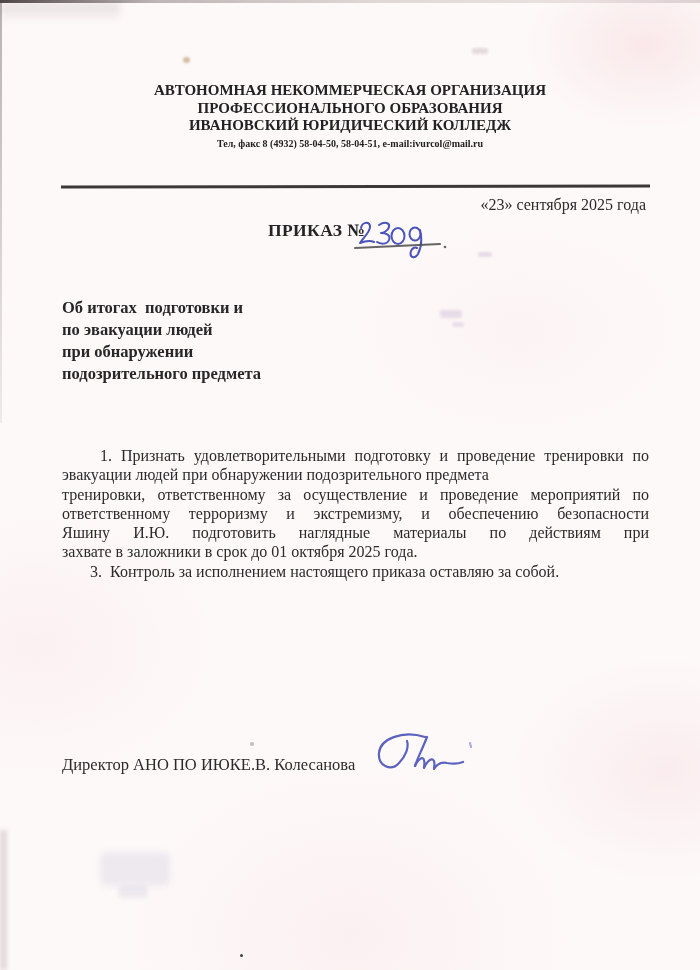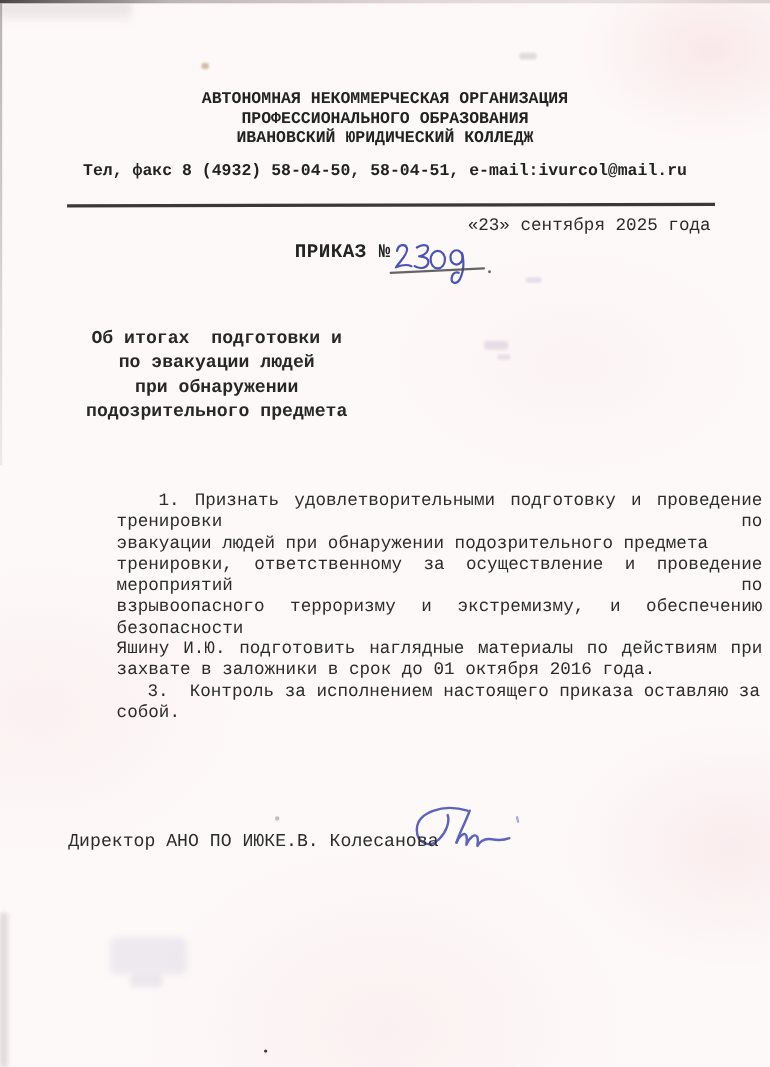--- a/index.html
+++ b/index.html
@@ -1,54 +1,54 @@
 <!DOCTYPE html>
 <html style="--ink: #4a52bb; --rule: #3c3838; --text: #2b2b2b; --paper: #fdf9f8;"><head>
 <meta charset="utf-8">
 <style>
   html,body{margin:0;padding:0;background:#e8e4e2;}
   .page{
     position:relative;width:700px;height:970px;margin:0 auto;overflow:hidden;
-    font-family:Liberation Mono, monospace;
+    font-family:Liberation Serif, serif;
     color:var(--text,#2b2b2b);
     background-color:var(--paper,#fdf9f8);
     background-image:
       radial-gradient(170px 120px at 645px 45px, rgba(247,218,223,.55), transparent 70%),
       radial-gradient(220px 160px at 665px 770px, rgba(247,221,226,.45), transparent 70%),
       radial-gradient(260px 190px at 35px 645px, rgba(249,227,231,.40), transparent 70%),
       radial-gradient(320px 240px at 350px 935px, rgba(248,225,229,.38), transparent 70%),
       radial-gradient(240px 150px at 520px 330px, rgba(249,230,233,.30), transparent 70%);
   }
   .top-edge{position:absolute;top:0;left:0;width:100%;height:3px;
     background:linear-gradient(to right, rgba(55,48,48,.9), rgba(110,100,100,.45) 22%, rgba(150,135,135,.28) 55%, rgba(165,145,145,.22) 85%, rgba(150,130,130,.3));}
   .top-edge2{position:absolute;top:3px;left:0;width:120px;height:26px;
     background:linear-gradient(to bottom, rgba(150,130,135,.22), transparent 75%);filter:blur(3px);}
   .left-edge{position:absolute;top:3px;left:0;width:2px;height:420px;
     background:linear-gradient(to bottom, rgba(100,92,92,.45), rgba(140,128,128,.12));}
   .left-edge2{position:absolute;top:830px;left:0;width:7px;height:140px;
     background:rgba(160,148,148,.3);filter:blur(2px);}
 
   .org-header{position:absolute;top:82px;left:0;width:100%;text-align:center;
     font-weight:bold;font-size:15px;line-height:17.6px;color:#222;}
-  .contact-line{margin-top:12px;font-weight:bold;font-size:15px;color:#222;}
+  .contact-line{margin-top:0;font-weight:bold;font-size:10px;color:#222;}
   .header-rule{position:absolute;top:185px;left:61px;width:589px;height:2.5px;
     background:var(--rule,#3c3838);transform:rotate(-.12deg);}
 
   .date-line{position:absolute;top:196px;right:54px;font-size:16px;}
 
   .order-row{position:absolute;top:220px;left:268px;font-weight:bold;font-size:17.5px;letter-spacing:.4px;color:#242424;}
   .hand-num{position:absolute;top:218px;left:354px;}
   .ink{color:var(--ink,#4a52bb);}
 
   .subject-block{position:absolute;top:297px;left:62px;width:270px;
-    font-weight:bold;font-size:16.5px;line-height:22px;color:#272727;text-align:center;}
+    font-weight:bold;font-size:16.5px;line-height:22px;color:#272727;}
 
   .body-block{position:absolute;top:446px;left:62px;width:587px;
     font-size:16px;line-height:19.3px;}
-  .bline{width:100%;margin-left:44px;}
+  .bline{width:100%;}
   .jl{text-align:justify;text-align-last:justify;}
   .ind{text-indent:38px;}
   .ind-sm{text-indent:28px;}
 
   .signature-row{position:absolute;top:755px;left:62px;width:563px;
     display:flex;font-size:16.5px;}
   .sig-ink{position:absolute;top:726px;left:366px;}
 
   .speck{position:absolute;border-radius:50%;}
   .sp-dot{top:954px;left:240px;width:3px;height:3px;background:#1d1d1d;opacity:.85;}
@@ -102,23 +102,23 @@
     <div>Об итогах&nbsp; подготовки и</div>
     <div>по эвакуации людей</div>
     <div>при обнаружении</div>
     <div>подозрительного предмета</div>
   </div>
 
   <div class="body-block">
     <div class="bline jl ind">1. Признать удовлетворительными подготовку и проведение тренировки по</div>
     <div class="bline">эвакуации людей при обнаружении подозрительного предмета</div>
     <div class="bline jl">тренировки, ответственному за осуществление и проведение мероприятий по</div>
-    <div class="bline jl">взрывоопасного терроризму и экстремизму, и обеспечению безопасности</div>
+    <div class="bline jl">ответственному терроризму и экстремизму, и обеспечению безопасности</div>
     <div class="bline jl">Яшину И.Ю. подготовить наглядные материалы по действиям при</div>
-    <div class="bline">захвате в заложники в срок до 01 октября 2016 года.</div>
+    <div class="bline">захвате в заложники в срок до 01 октября 2025 года.</div>
     <div class="bline ind-sm">3.&nbsp; Контроль за исполнением настоящего приказа оставляю за собой.</div>
   </div>
 
   <svg class="sig-ink ink" width="112" height="60" viewBox="0 0 112 60" aria-hidden="true">
     <g fill="none" stroke="currentColor" stroke-width="2.2" stroke-linecap="round" stroke-linejoin="round" opacity=".9">
       <path d="M59,11 C36,4 14,13 13,27 C12,40 25,46 33,37 C40,30 43,21 41,15"></path>
       <path d="M61,11 C56,24 51,33 49,40"></path>
       <path d="M49,40 C52,33 57,30 58,34 C59,37 58,40 58,42 C61,35 66,31 68,35 C69,38 68,41 68,43 C71,38 76,36 81,37 C87,38 92,38 97,36"></path>
       <path d="M104,17 l1,4" opacity=".5"></path>
     </g>

